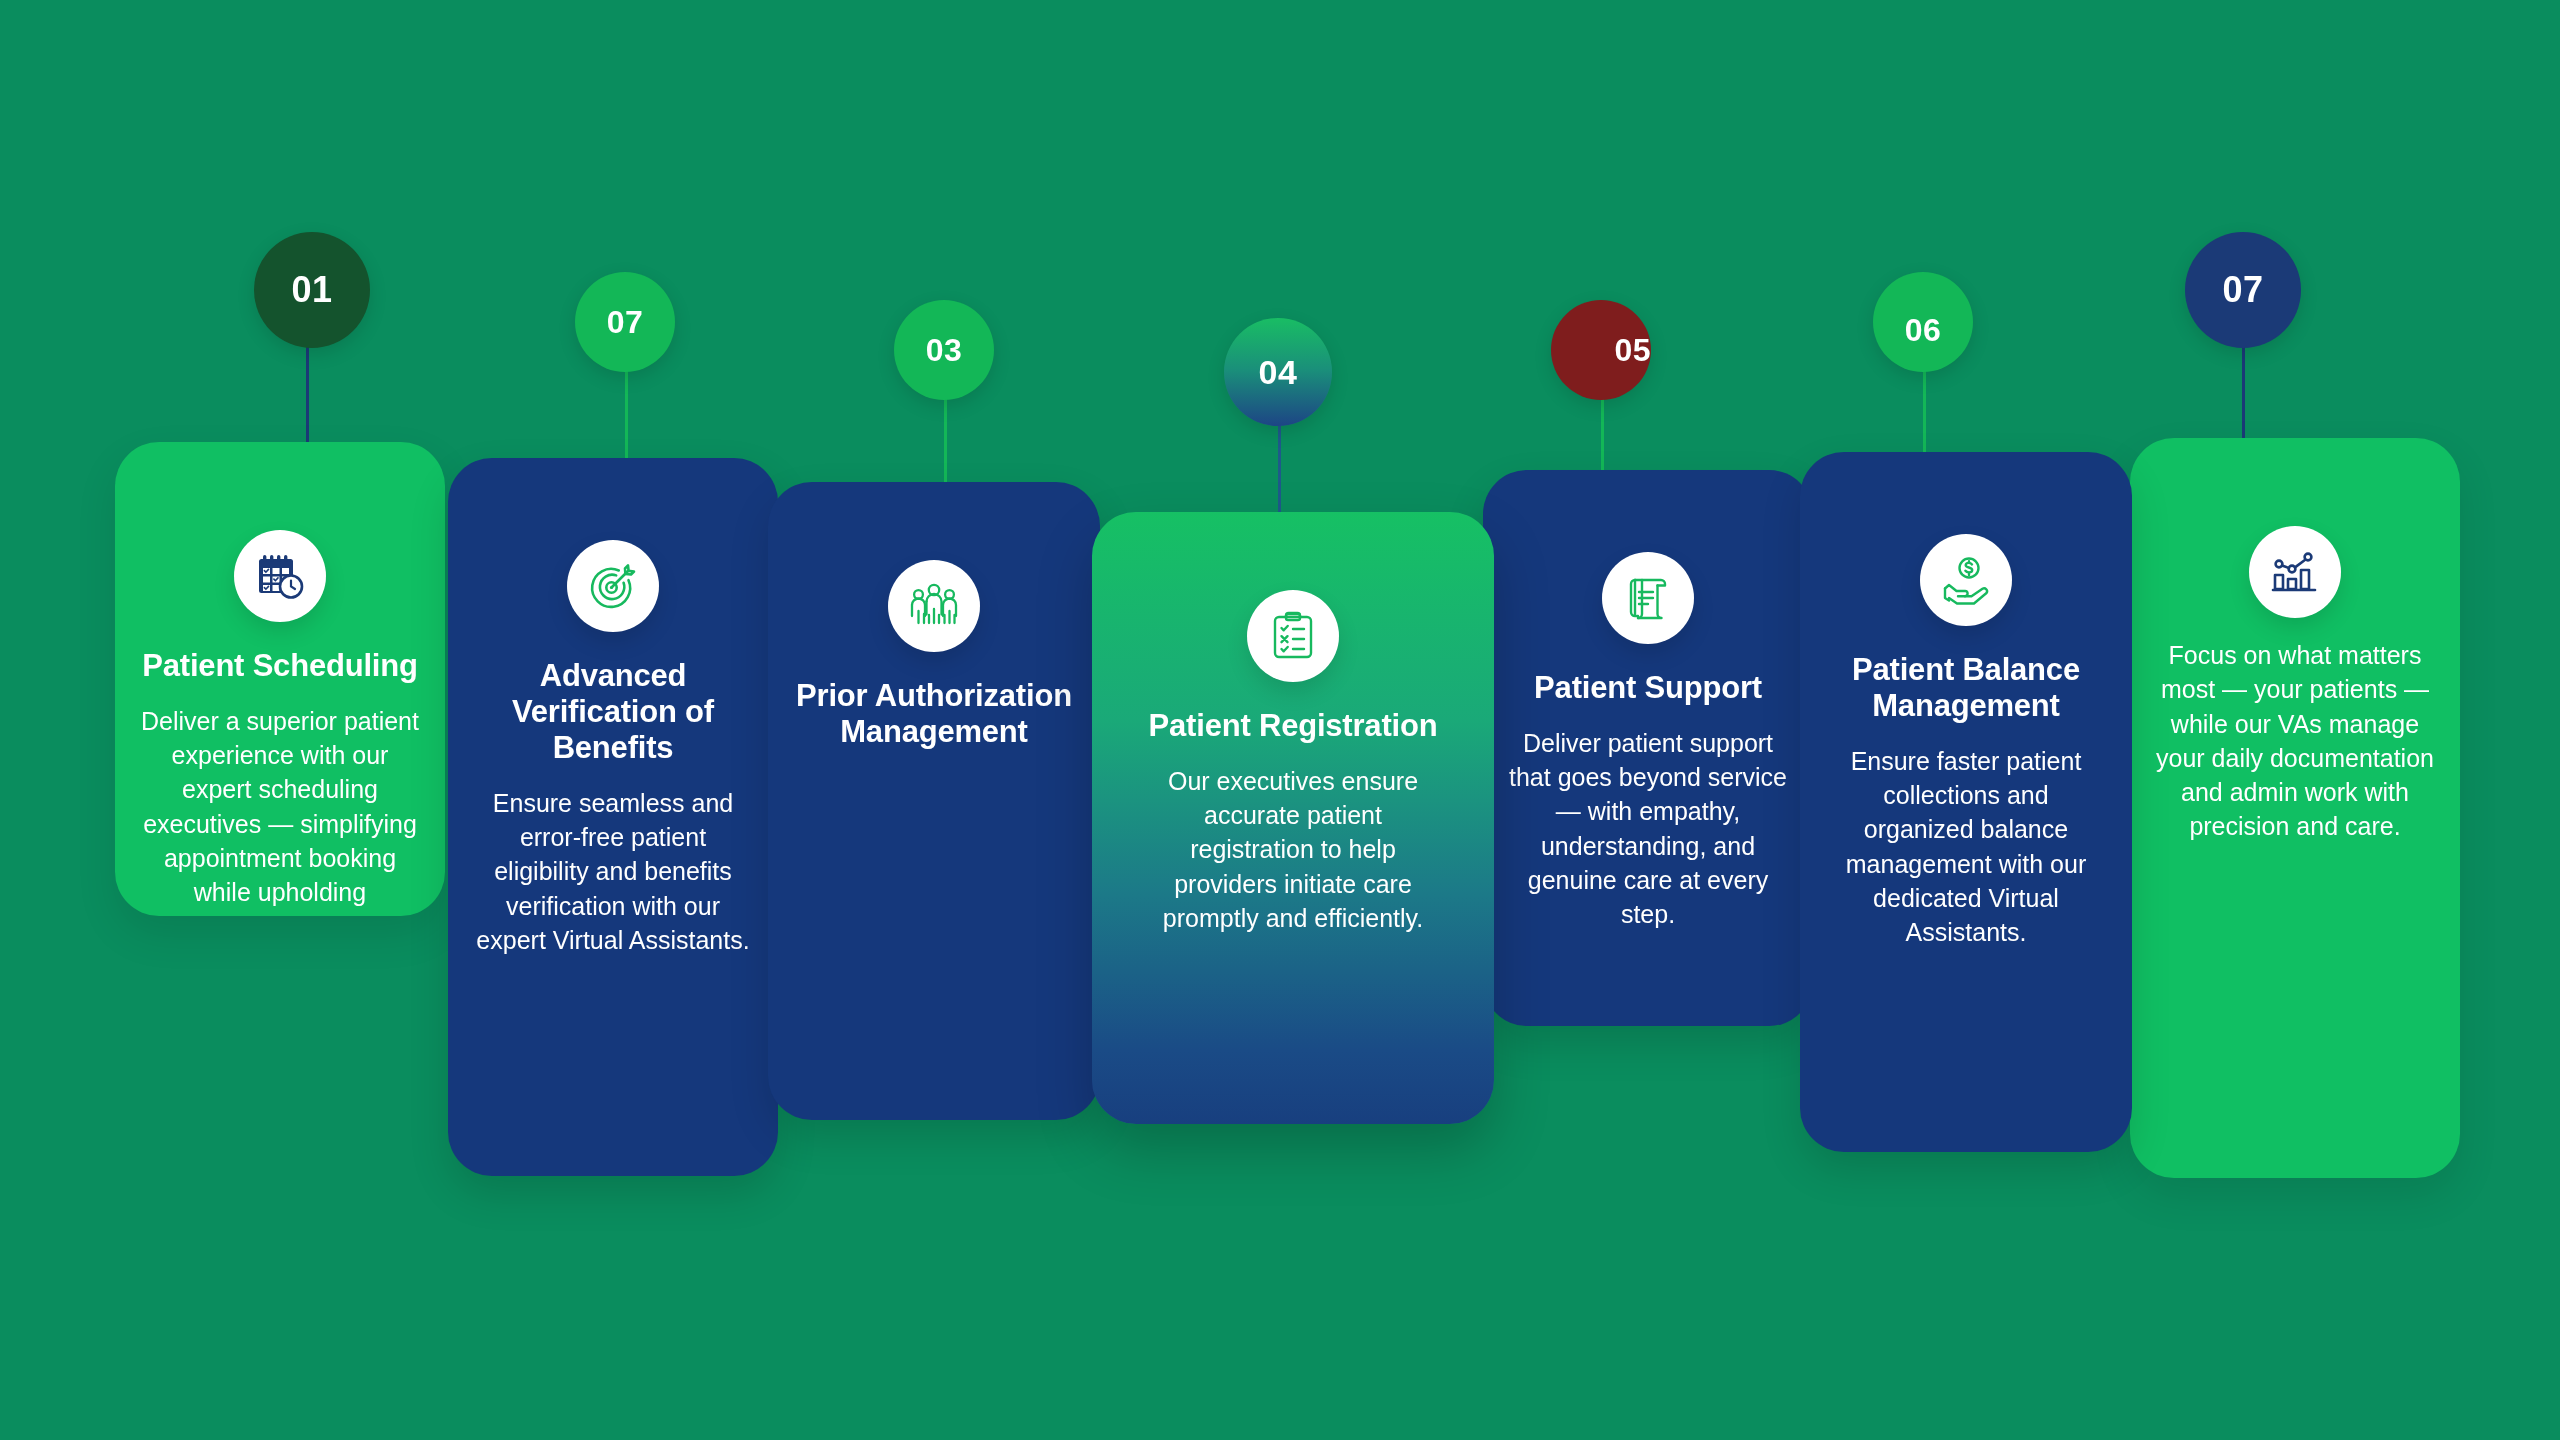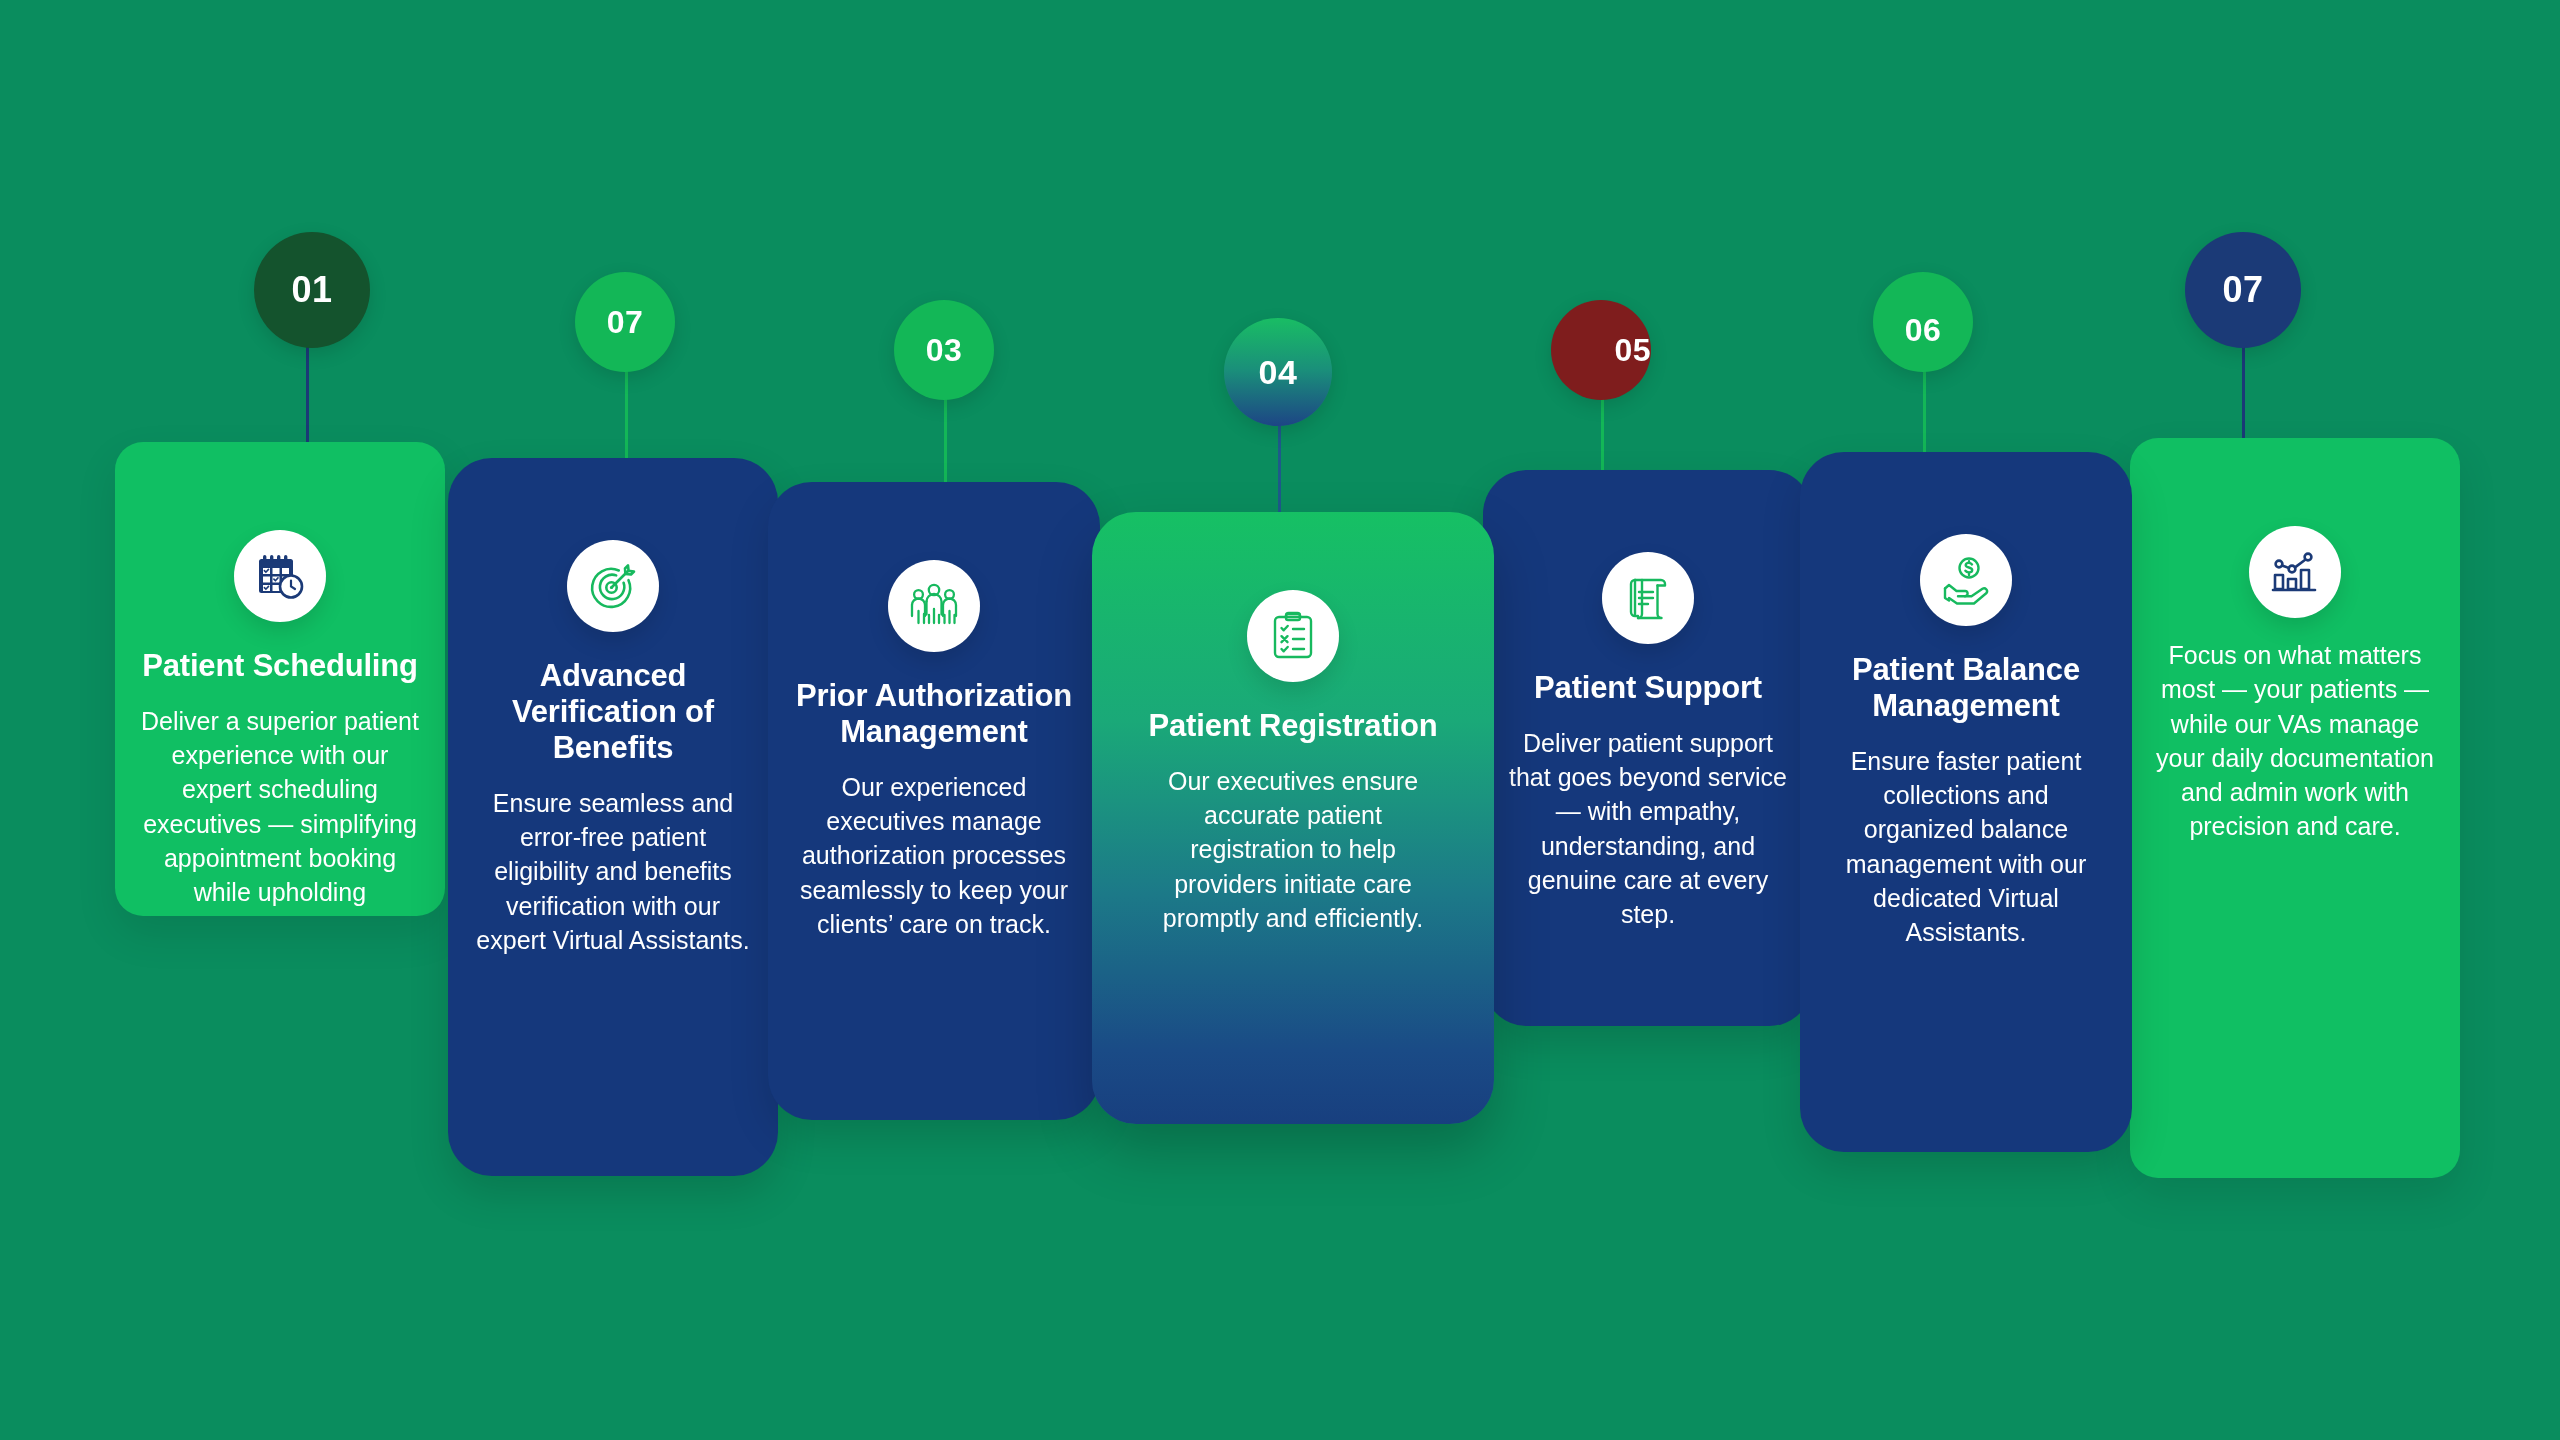--- a/index.html
+++ b/index.html
@@ -28,21 +28,21 @@
   .card{
     position:absolute;
     border-radius:44px;
     box-sizing:border-box;
     padding:0 26px;
     display:flex;flex-direction:column;align-items:center;
     text-align:center;
     overflow:hidden;
   }
   .card.navy{background:#15387c;z-index:3;box-shadow:0 18px 40px rgba(0,0,0,.14);}
-  .card.green{background:#10bf63;z-index:2;box-shadow:0 18px 40px rgba(0,0,0,.10);border-radius:28px;}
+  .card.green{background:#10bf63;z-index:2;box-shadow:0 18px 40px rgba(0,0,0,.10);}
   .card.featured{
     background:linear-gradient(180deg,#16c064 0%,#1aa978 34%,#1c7a88 62%,#1a4b86 88%,#183f7f 100%);
     z-index:5;
     box-shadow:0 26px 56px rgba(0,0,0,.22);
   }
 
   .icon-circle{
     width:92px;height:92px;border-radius:50%;
     background:#ffffff;
     display:flex;align-items:center;justify-content:center;
@@ -175,21 +175,20 @@
         <circle cx="11.5" cy="13.5" r="4.4"></circle>
         <path d="M5 24a6.5 6.5 0 0 1 13 0v11"></path>
         <path d="M5 24v11"></path>
         <circle cx="42.5" cy="13.5" r="4.4"></circle>
         <path d="M36 24a6.5 6.5 0 0 1 13 0v11"></path>
         <path d="M36 24v11"></path>
         <path d="M11.5 30v12M17 33v9M27 28v14M22 34v8M32 34v8M42.5 30v12M37.5 34v8M47.5 34v8"></path>
       </svg>
     </div>
     <h3 class="card-title">Prior Authorization Management</h3>
-    <p class="card-desc">Our experienced executives manage authorization processes seamlessly to keep your clients’ care on track.</p>
   </div>
 
   <div class="card featured" id="card-4">
     <div class="icon-circle">
       <svg width="50" height="52" viewBox="0 0 50 52" fill="none" stroke="#17b95e" stroke-width="2.4" stroke-linecap="round" stroke-linejoin="round">
         <rect x="7" y="7" width="36" height="40" rx="4"></rect>
         <path d="M18 7V5.5A2.5 2.5 0 0 1 20.5 3h9A2.5 2.5 0 0 1 32 5.5V7"></path>
         <rect x="18" y="4" width="14" height="6" rx="2"></rect>
         <path d="M13.5 18l2.2 2.3 4-4.3"></path>
         <path d="M13.5 26.2l6 6M19.5 26.2l-6 6"></path>

